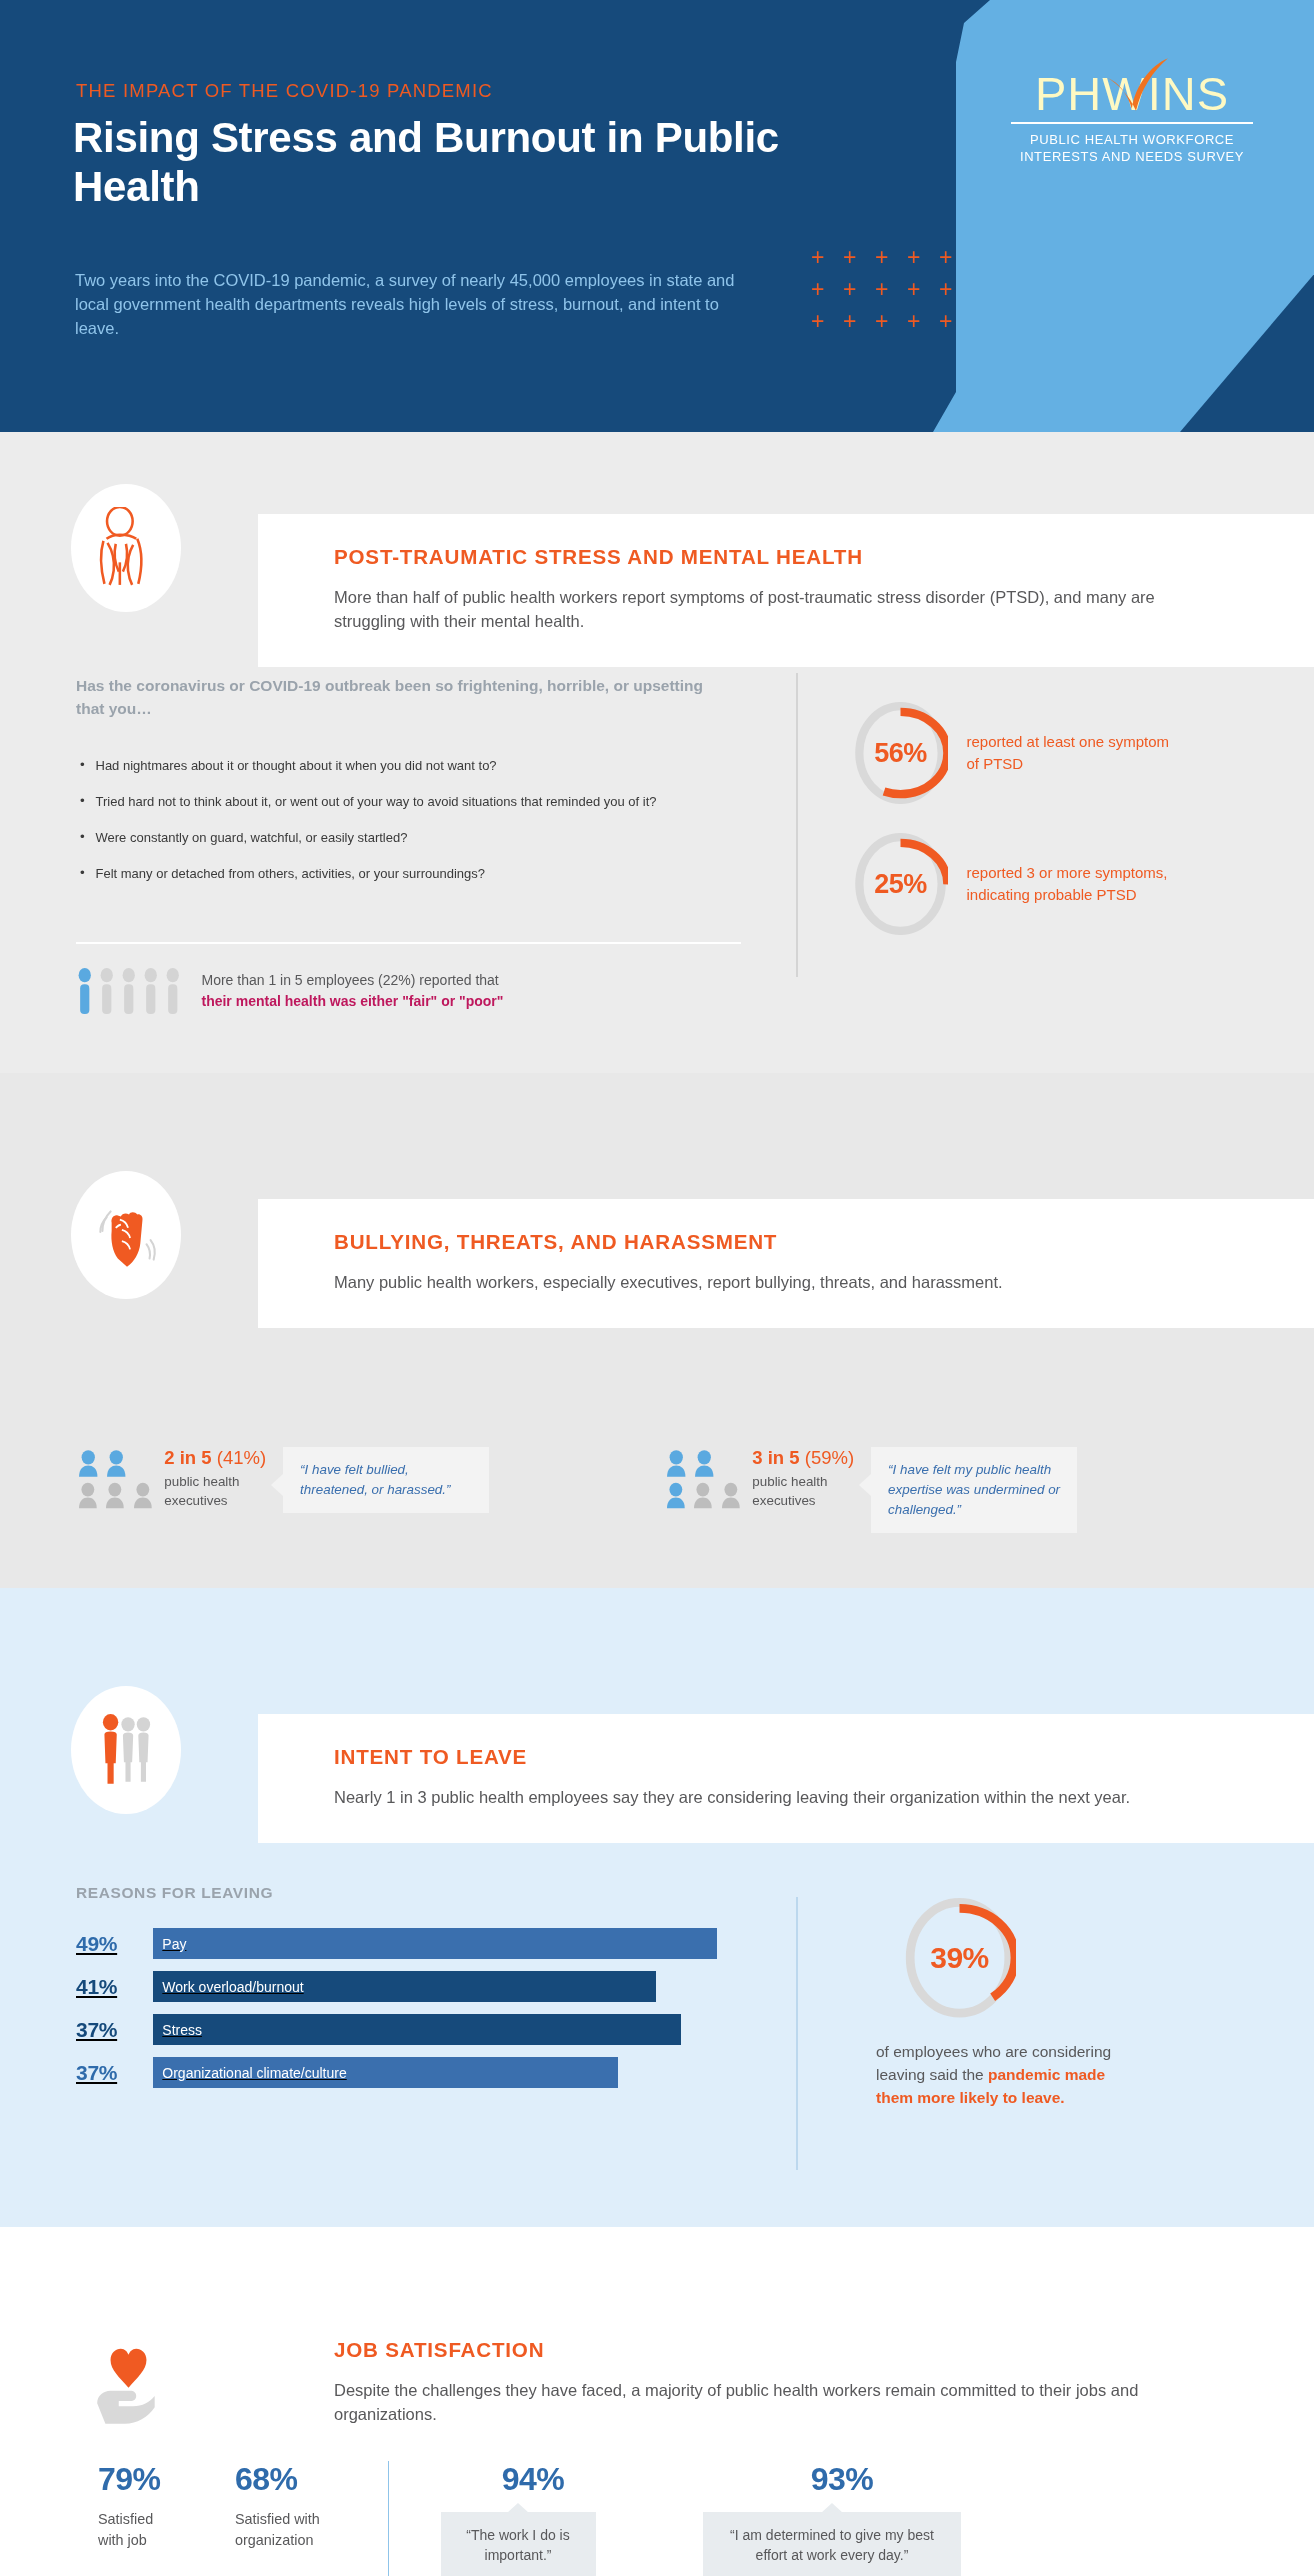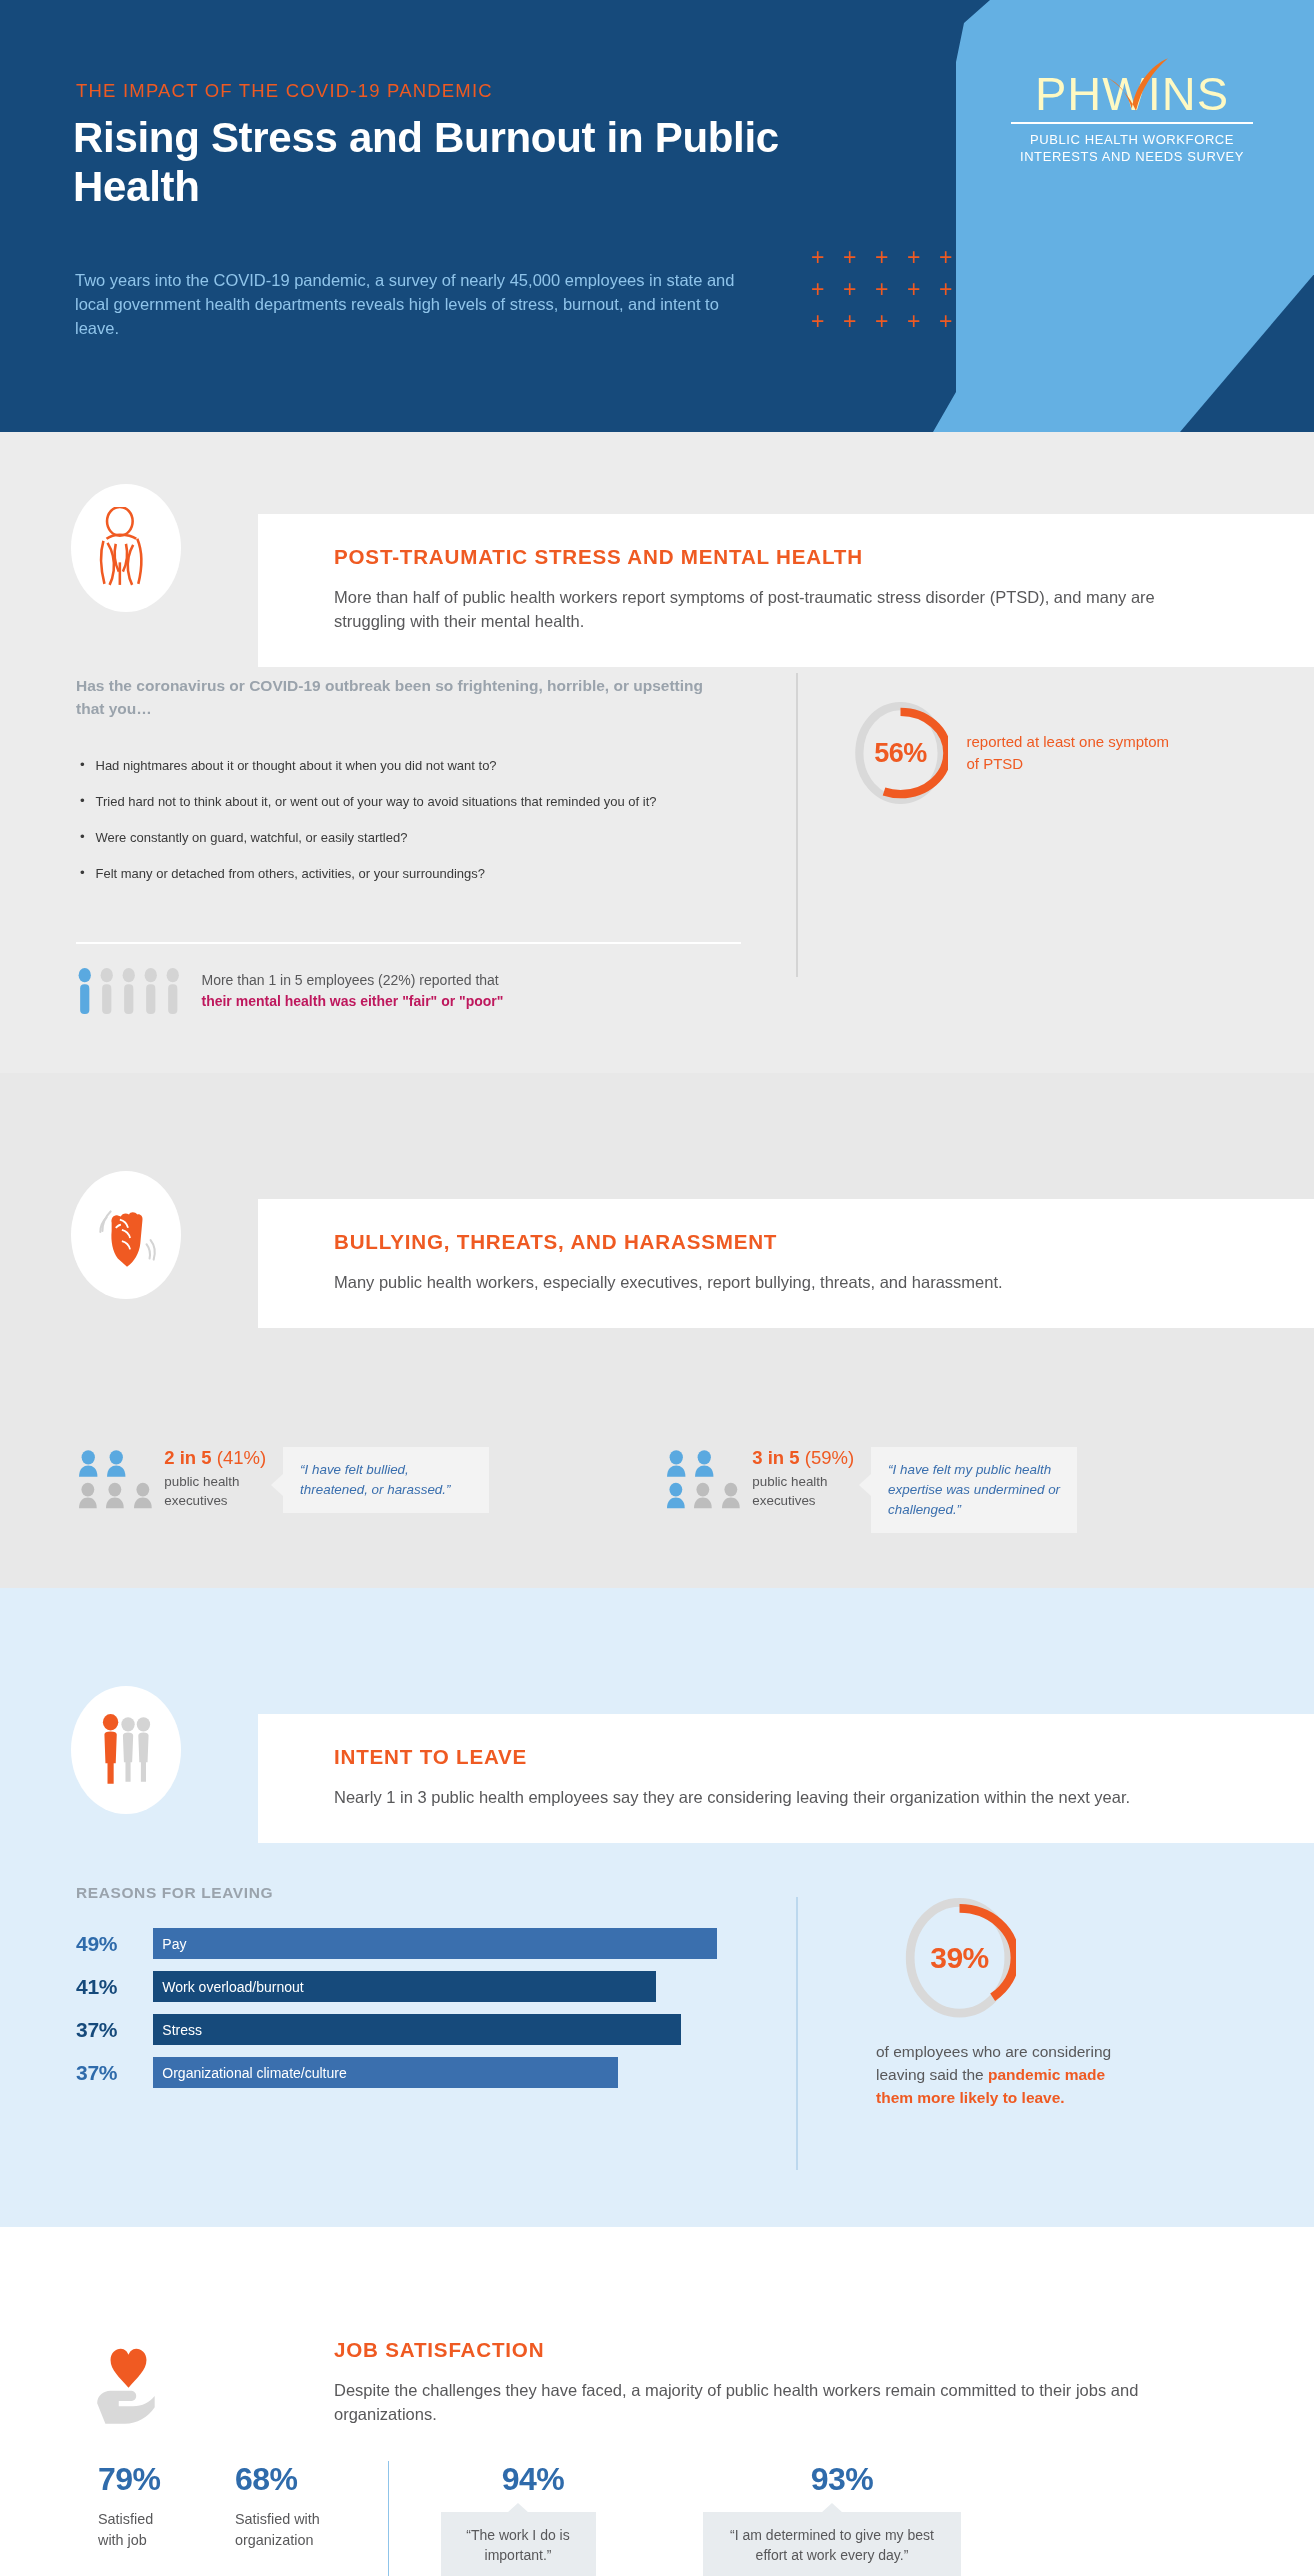--- a/index.html
+++ b/index.html
@@ -422,20 +422,30 @@
       <div class="donut">
         <svg viewBox="0 0 184 206" width="95" height="106">
           <ellipse cx="92" cy="103" rx="80" ry="91" fill="none" stroke="#d9d9d9" stroke-width="16"></ellipse>
           <ellipse cx="92" cy="103" rx="80" ry="91" fill="none" stroke="#f05a22" stroke-width="16" stroke-dasharray="301 239" stroke-dashoffset="0" transform="rotate(-90 92 103)"></ellipse>
         </svg>
         <div class="donut-val">56%</div>
       </div>
       <div class="donut-label">reported at least one symptom of PTSD</div>
     </div>
 
+    <div class="donut-row" style="left:853px; top:399px;">
+      <div class="donut">
+        <svg viewBox="0 0 184 206" width="95" height="106">
+          <ellipse cx="92" cy="103" rx="80" ry="91" fill="none" stroke="#d9d9d9" stroke-width="16"></ellipse>
+          <ellipse cx="92" cy="103" rx="80" ry="91" fill="none" stroke="#f05a22" stroke-width="16" stroke-dasharray="135 405" stroke-dashoffset="0" transform="rotate(-90 92 103)"></ellipse>
+        </svg>
+        <div class="donut-val">25%</div>
+      </div>
+      <div class="donut-label">reported 3 or more symptoms, indicating probable PTSD</div>
+    </div>
   </div>
 
   <div class="section sec-grey2" style="height:515px;">
 
     <div class="iconbubble" style="top:98px;">
       <svg width="67" height="82" viewBox="0 0 130 160">
         <path d="M36 56 C34 48 40 40 48 42 L54 44 C56 38 64 36 70 40 C72 34 82 34 86 40 C90 38 98 42 96 52 L92 96 C90 116 80 132 66 142 L48 126 C38 112 34 92 36 72 Z" fill="#f05a22"></path>
         <g stroke="#ffffff" stroke-width="3.5" fill="none">
           <path d="M52 50 C60 52 66 58 68 66"></path>
           <path d="M56 70 C64 72 70 78 72 86"></path>
@@ -544,21 +554,21 @@
       </svg>
     </div>
 
     <div class="card" style="top:126px;">
       <div class="card-title">INTENT TO LEAVE</div>
       <div class="card-body">Nearly 1 in 3 public health employees say they are considering leaving their organization within the next year.</div>
     </div>
 
     <div class="reasons-title" style="position:absolute; left:76px; top:296px;">REASONS FOR LEAVING</div>
 
-    <div class="bars" style="position:absolute; left:76px; top:340px;">
+    <div class="bars" style="position:absolute; left:76px; top:340px;text-decoration:underline;">
       <div class="bar-row">
         <div class="bar-pct">49%</div>
         <div class="bar" style="width:564px;background:#3a6fae;">Pay</div>
       </div>
       <div class="bar-row">
         <div class="bar-pct dark">41%</div>
         <div class="bar" style="width:503px;background:#164a7b;">Work overload/burnout</div>
       </div>
       <div class="bar-row">
         <div class="bar-pct dark">37%</div>

